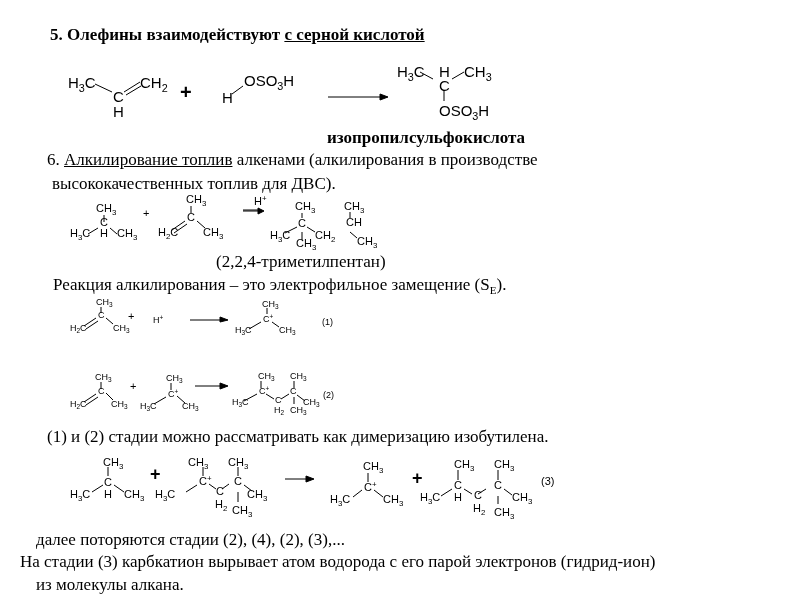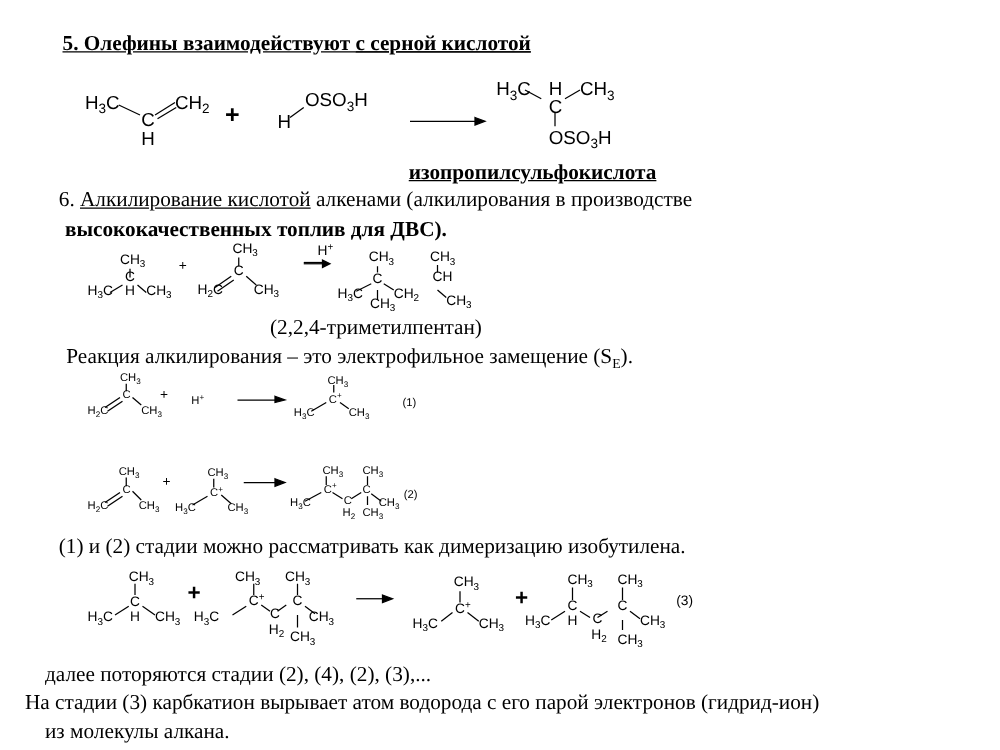--- a/index.html
+++ b/index.html
@@ -1,18 +1,18 @@
 <!DOCTYPE html>
 <html><head>
 <meta charset="utf-8">
 <style>
   html,body{margin:0;padding:0;background:#fff;}
   body{width:800px;height:600px;position:relative;overflow:hidden;color:#000;}
   .t{position:absolute;white-space:nowrap;font-family:"Liberation Serif",serif;font-size:17px;line-height:20px;}
-  .b{font-weight:bold;text-decoration:underline;}
+  .b{font-weight:bold;}
   .u{text-decoration:underline;}
   .c{position:absolute;white-space:nowrap;font-family:"Liberation Sans",sans-serif;line-height:1;}
   .c sub{font-size:0.72em;vertical-align:-0.35em;line-height:0;}
   .c sup{font-size:0.72em;vertical-align:0.5em;line-height:0;}
   .s15{font-size:15px;}
   .s11{font-size:11px;}
   .s9{font-size:9px;}
   .plus{position:absolute;font-family:"Liberation Sans",sans-serif;font-weight:bold;}
   svg.bonds{position:absolute;left:0;top:0;width:800px;height:600px;pointer-events:none;}
 </style>
@@ -119,23 +119,23 @@
 <div class="c s15" style="left:222px;top:90px;">H</div>
 <div class="c s15" style="left:244px;top:73px;">OSO<sub>3</sub>H</div>
 <div class="c s15" style="left:397px;top:64px;">H<sub>3</sub>C</div>
 <div class="c s15" style="left:439px;top:64px;">H</div>
 <div class="c s15" style="left:464px;top:64px;">CH<sub>3</sub></div>
 <div class="c s15" style="left:439px;top:78px;">C</div>
 <div class="c s15" style="left:439px;top:103px;">OSO<sub>3</sub>H</div>
 <div class="t b" style="left:327px;top:128px;">изопропилсульфокислота</div>
 
 <div class="t" style="left:47px;top:150px;">
-  <span>6. </span><span class="u">Алкилирование кислотой</span><span> алкенами (алкилирования в производстве</span>
+  <span>6. </span><span class="u">Алкилирование топлив</span><span> алкенами (алкилирования в производстве</span>
 </div>
-<div class="t" style="left:52px;top:174px;font-weight:bold;">высококачественных топлив для ДВС).</div>
+<div class="t" style="left:52px;top:174px;">высококачественных топлив для ДВС).</div>
 
 <div class="c s11" style="left:96px;top:203px;">CH<sub>3</sub></div>
 <div class="c s11" style="left:100px;top:217px;">C</div>
 <div class="c s11" style="left:70px;top:228px;">H<sub>3</sub>C</div>
 <div class="c s11" style="left:100px;top:228px;">H</div>
 <div class="c s11" style="left:117px;top:228px;">CH<sub>3</sub></div>
 <div class="c s11" style="left:143px;top:208px;">+</div>
 
 <div class="c s11" style="left:186px;top:194px;">CH<sub>3</sub></div>
 <div class="c s11" style="left:187px;top:212px;">C</div>

